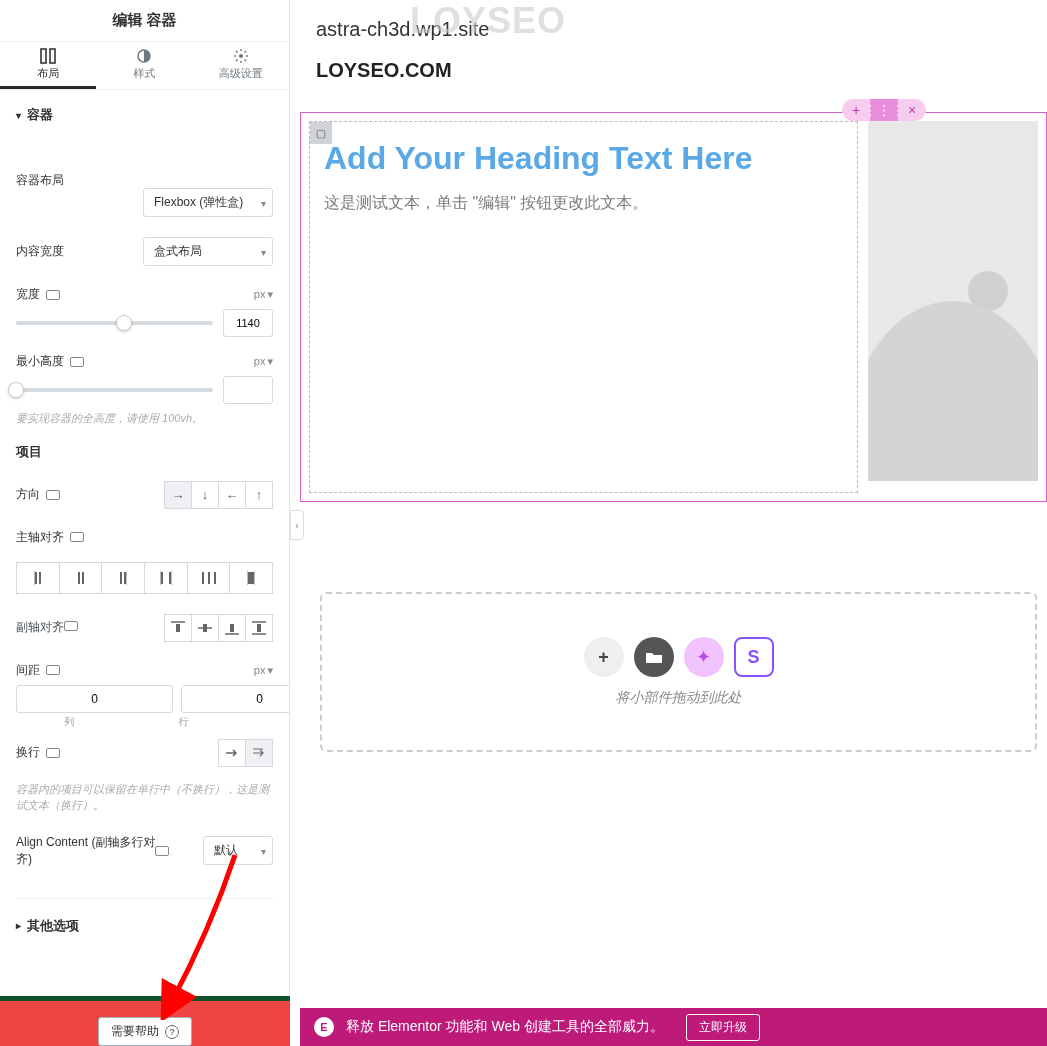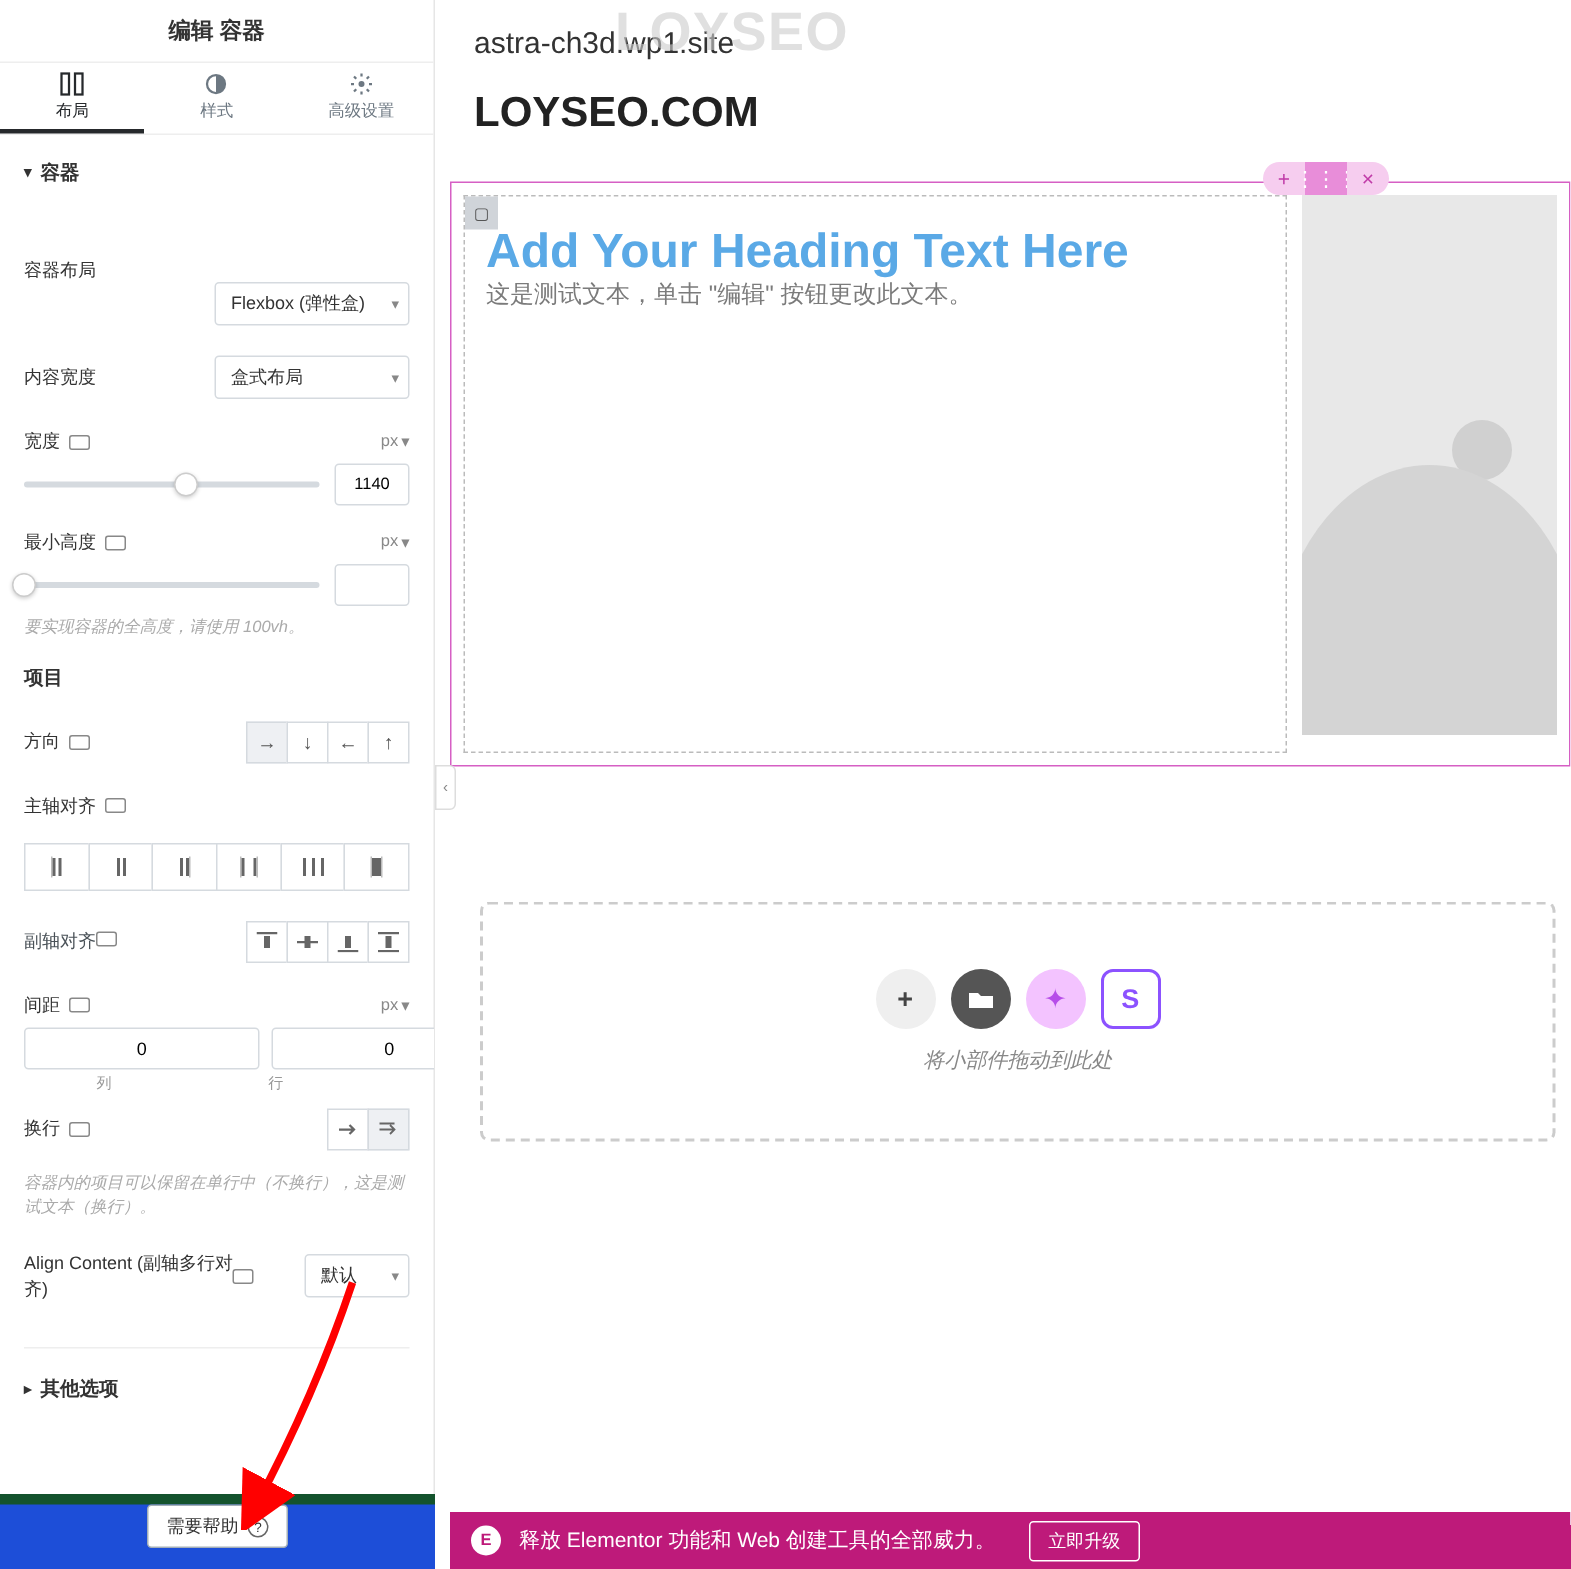--- a/index.html
+++ b/index.html
@@ -53,46 +53,46 @@
 .align-btns { display: flex; }
 .ab { width: 28px; height: 28px; border: 1px solid #d5dadf; background: #fff; display: flex; align-items: center; justify-content: center; cursor: pointer; font-size: 13px; color: #555; }
 .ab + .ab { margin-left: -1px; }
 
 .gap-row { display: flex; gap: 8px; margin-top: 4px; align-items: center; }
 .gap-in { flex: 1; height: 28px; border: 1px solid #d5dadf; border-radius: 3px; text-align: center; font-size: 12px; background: #fff; }
 .gap-lbls { display: flex; gap: 8px; margin-top: 2px; }
 .gap-lbls span { flex: 1; text-align: center; font-size: 10px; color: #999; }
 .gap-lbls .sp { width: 28px; flex: none; }
 
-.help-bar { position: absolute; bottom: 0; left: 0; width: 290px; height: 50px; display: flex; align-items: flex-start; justify-content: center; background: #1d4ed8; border-top: 7px solid #14532d; }
+.help-bar { position: absolute; bottom: 0; left: 0; width: 290px; height: 50px; display: flex; align-items: flex-end; justify-content: center; background: #ef4444; border-top: 5px solid #14532d; }
 .help-btn { border: 1px solid #a4afb7; border-radius: 3px; padding: 5px 12px; font-size: 12px; display: flex; gap: 6px; align-items: center; cursor: pointer; color: #333; background: #fff; }
 .help-q { width: 14px; height: 14px; border: 1.5px solid #666; border-radius: 50%; display: flex; align-items: center; justify-content: center; font-size: 9px; }
 
 .arrow-anno { position: absolute; left: 160px; top: 850px; pointer-events: none; z-index: 50; }
 
 .collapse-handle { position: absolute; left: 290px; top: 510px; width: 14px; height: 30px; border: 1px solid #ddd; border-radius: 0 4px 4px 0; background: #fff; display: flex; align-items: center; justify-content: center; font-size: 10px; color: #888; cursor: pointer; z-index: 5; }
 
 
 .main { position: absolute; left: 290px; top: 0; right: 0; height: 1046px; background: #fff; }
 .main-head { padding: 18px 26px 10px; }
 .site-line { font-size: 20px; color: #333; position: relative; }
 .watermark { position: absolute; left: 120px; top: 0px; font-size: 36px; font-weight: 800; color: #ccc; opacity: .6; letter-spacing: 1px; }
-.site-name { font-size: 28px; font-weight: 700; margin-top: 18px; color: #222; }
+.site-name { font-size: 20px; font-weight: 700; margin-top: 18px; color: #222; }
 
 .canvas { padding: 0 0 0 10px; margin-top: 20px; }
 .container-sel { border: 1px solid #d65fc4; position: relative; padding: 8px; min-height: 390px; display: flex; gap: 10px; }
 .handles { position: absolute; right: 120px; top: -14px; display: flex; gap: 0; }
 .hdl { width: 28px; height: 22px; background: #f6cdef; display: flex; align-items: center; justify-content: center; font-size: 14px; color: #c03ba8; cursor: pointer; }
 .hdl:first-child { border-radius: 11px 0 0 11px; }
 .hdl:last-child { border-radius: 0 11px 11px 0; }
 .hdl.mid { background: #e88dd9; color: #fff; }
 
 .col { border: 1px dashed #bbb; flex: 1; padding: 18px 14px; position: relative; }
 .col-badge { position: absolute; left: 0; top: 0; width: 22px; height: 22px; background: #d0d4d9; display: flex; align-items: center; justify-content: center; font-size: 11px; color: #555; }
-.heading-el { font-size: 32px; font-weight: 700; color: #5aa9e6; }
+.heading-el { font-size: 32px; font-weight: 700; color: #5aa9e6; margin-bottom: 16px; }
 .text-el { font-size: 16px; color: #7b7b7b; }
 
 .img-col { width: 170px; border: none; padding: 0; flex: none; }
 .placeholder-img { width: 100%; height: 360px; background: #e8e8e8; position: relative; overflow: hidden; }
 .placeholder-img::before { content: ''; position: absolute; width: 40px; height: 40px; background: #d0d0d0; border-radius: 50%; right: 30px; top: 150px; }
 .placeholder-img::after { content: ''; position: absolute; bottom: 0; left: -20px; right: -20px; height: 180px; background: #d4d4d4; border-radius: 50% 50% 0 0 / 80% 80% 0 0; }
 
 .drop-zone { margin: 90px 10px 0 20px; border: 2px dashed #ccc; border-radius: 6px; min-height: 160px; display: flex; flex-direction: column; align-items: center; justify-content: center; gap: 12px; }
 .dz-icons { display: flex; gap: 10px; }
 .dz-ic { width: 40px; height: 40px; border-radius: 50%; display: flex; align-items: center; justify-content: center; font-size: 18px; cursor: pointer; }

